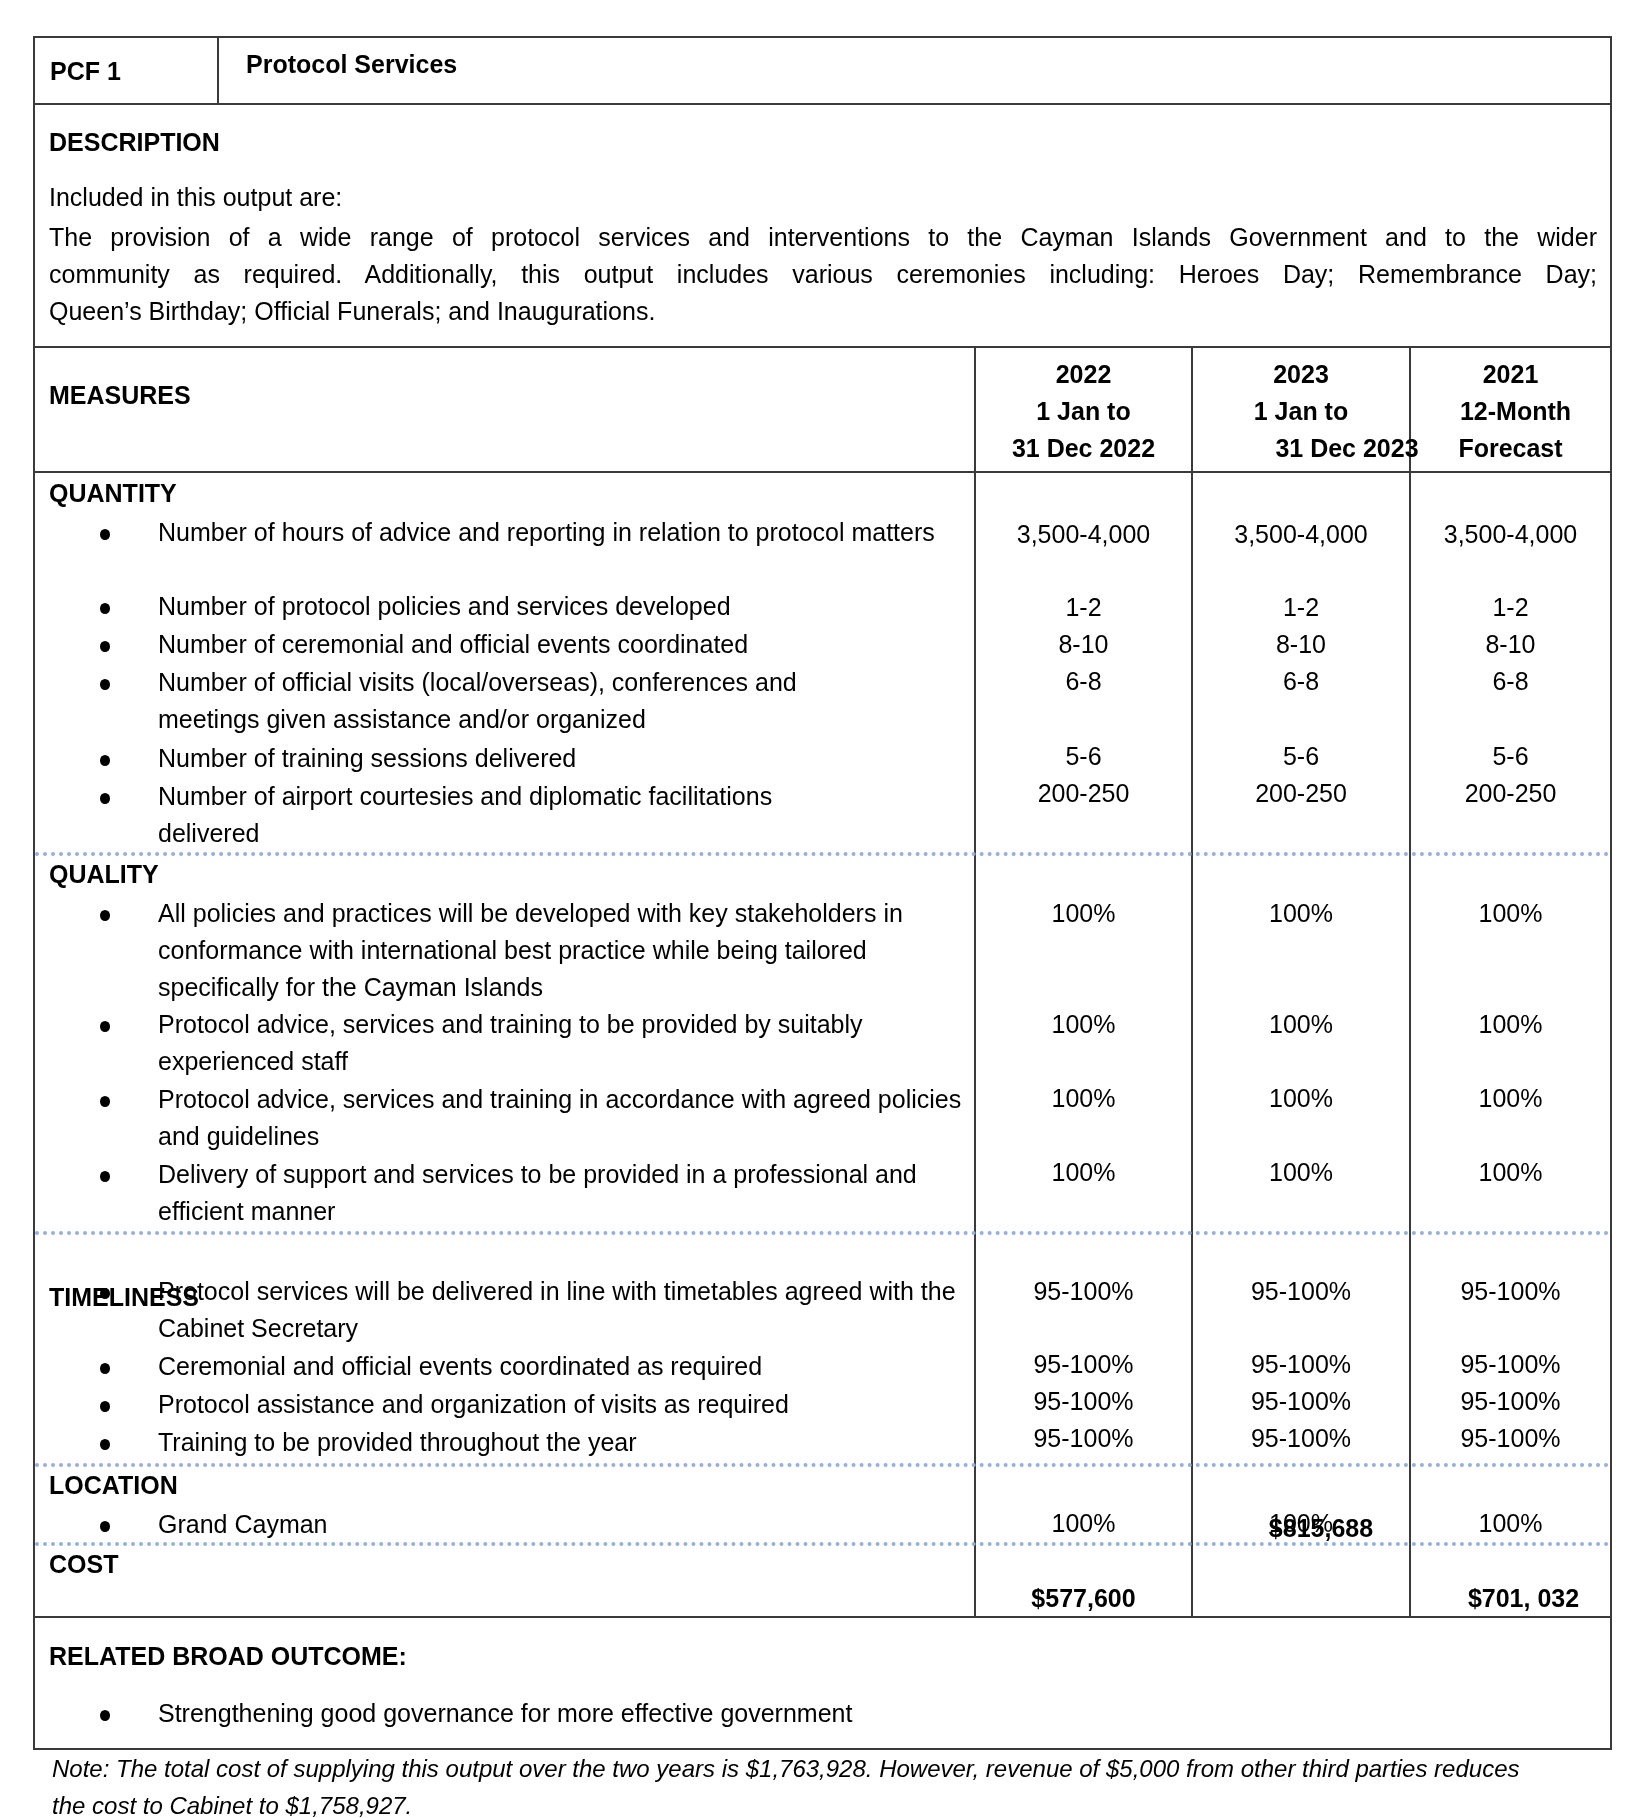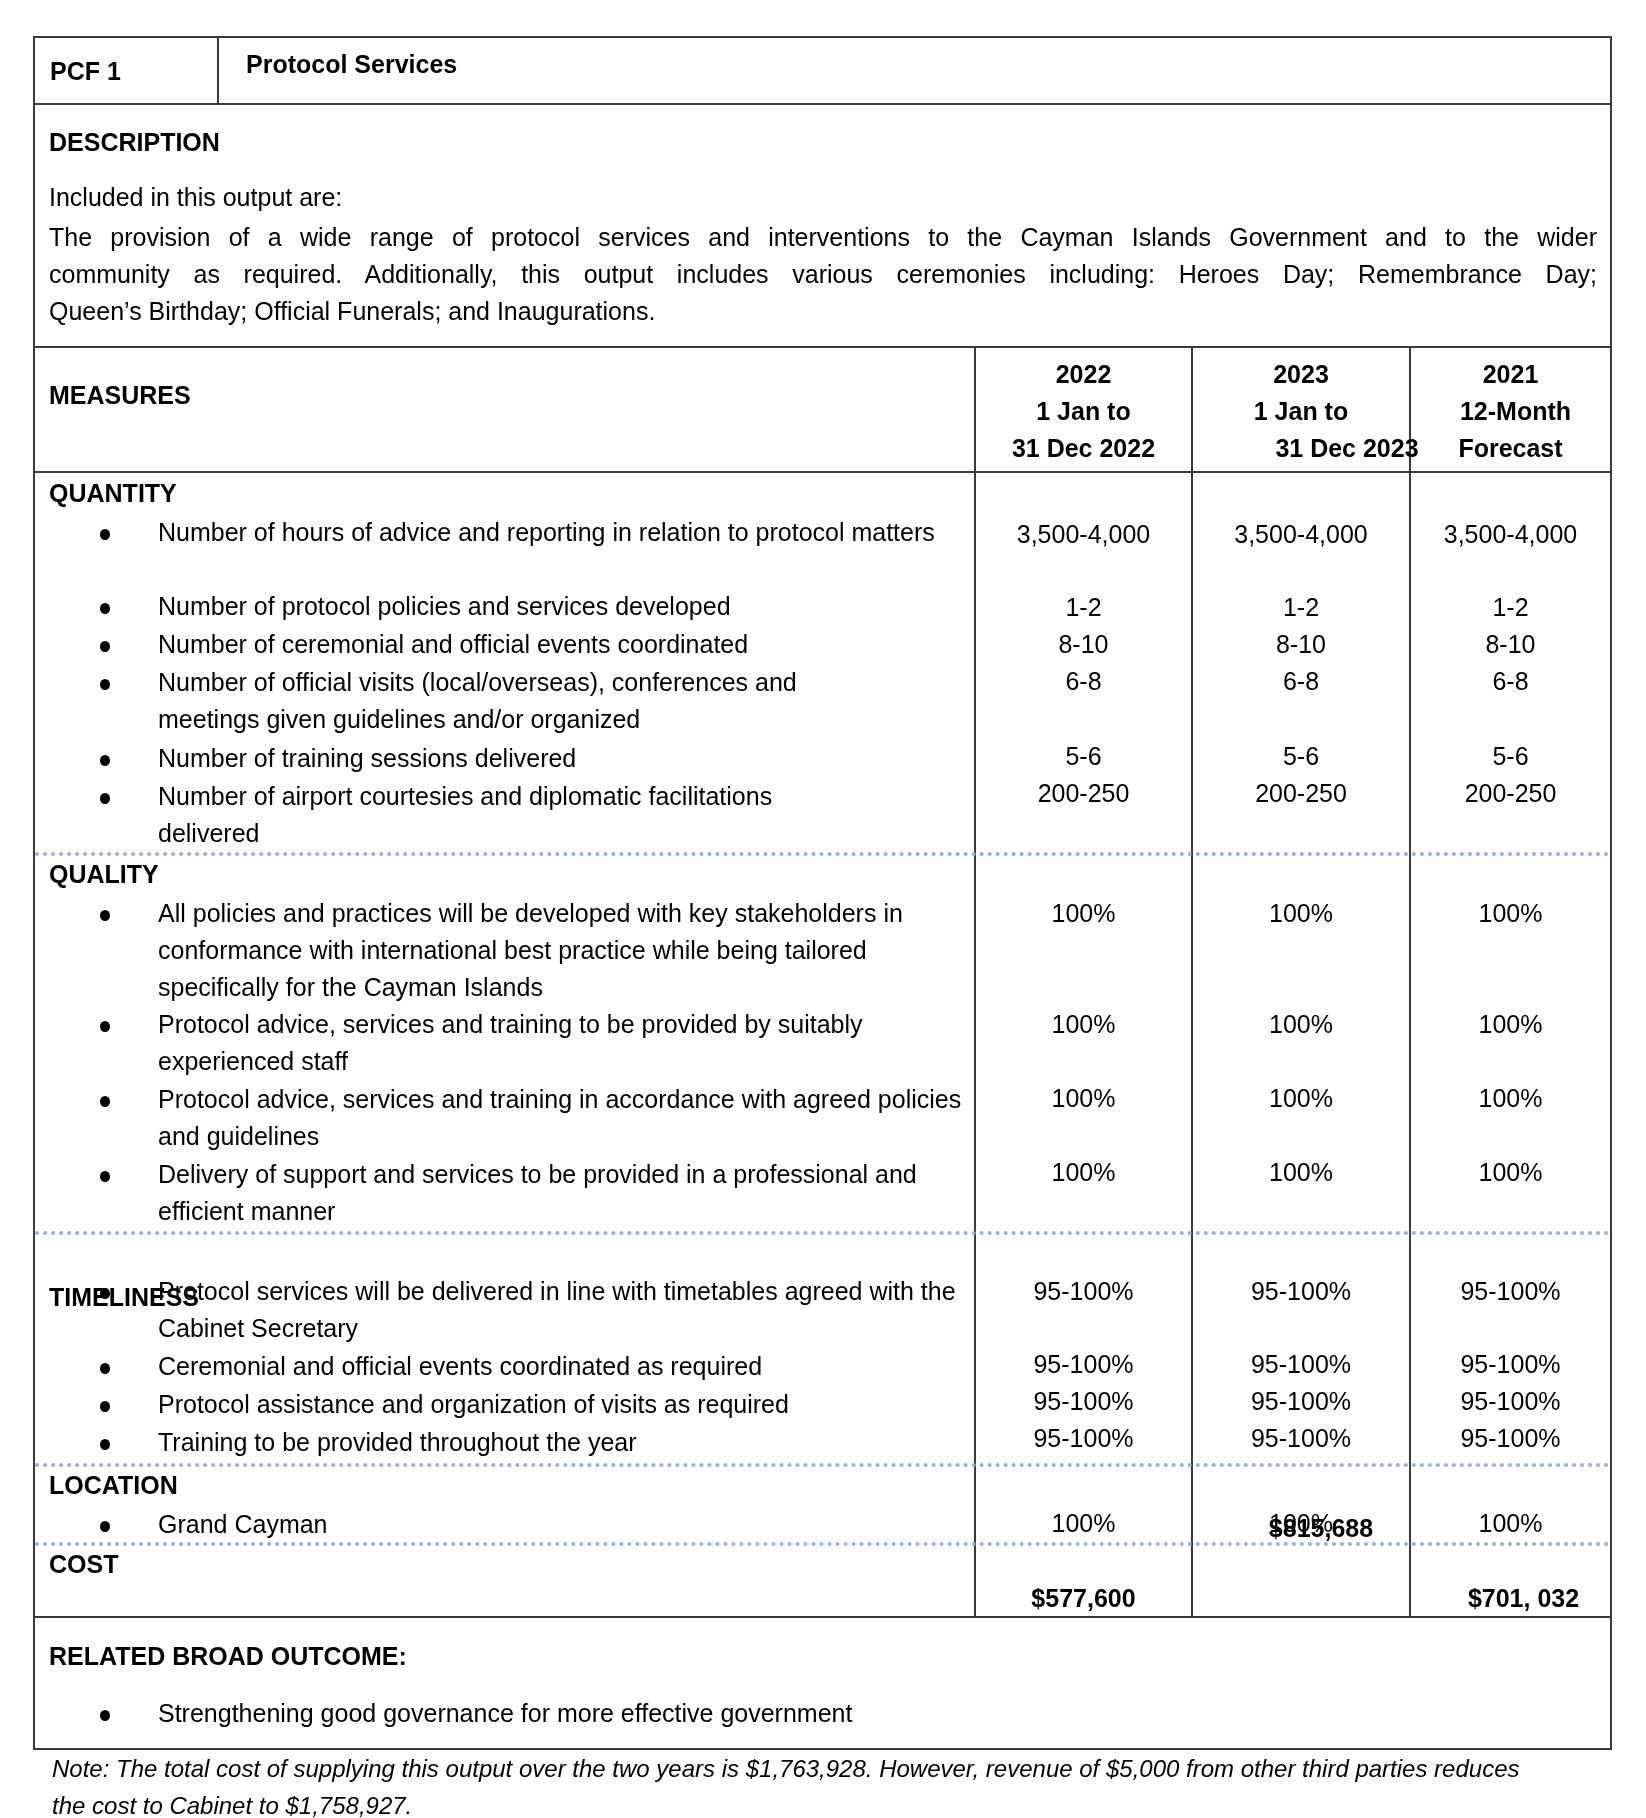--- a/index.html
+++ b/index.html
@@ -84,21 +84,21 @@
 <div class="bullet-row" style="top:588px;">
   <span class="bullet-dot"></span>
   <span class="bullet-text">Number of protocol policies and services developed</span>
 </div>
 <div class="bullet-row" style="top:626px;">
   <span class="bullet-dot"></span>
   <span class="bullet-text">Number of ceremonial and official events coordinated</span>
 </div>
 <div class="bullet-row" style="top:664px;">
   <span class="bullet-dot"></span>
-  <span class="bullet-text" style="width:740px;">Number of official visits (local/overseas), conferences and meetings given guidelines and/or organized</span>
+  <span class="bullet-text" style="width:740px;">Number of official visits (local/overseas), conferences and meetings given assistance and/or organized</span>
 </div>
 <div class="bullet-row" style="top:740px;">
   <span class="bullet-dot"></span>
   <span class="bullet-text">Number of training sessions delivered</span>
 </div>
 <div class="bullet-row" style="top:778px;">
   <span class="bullet-dot"></span>
   <span class="bullet-text" style="width:720px;">Number of airport courtesies and diplomatic facilitations delivered</span>
 </div>
 

